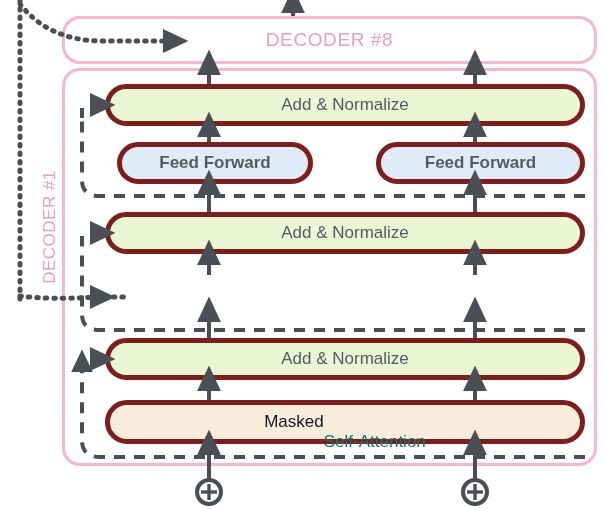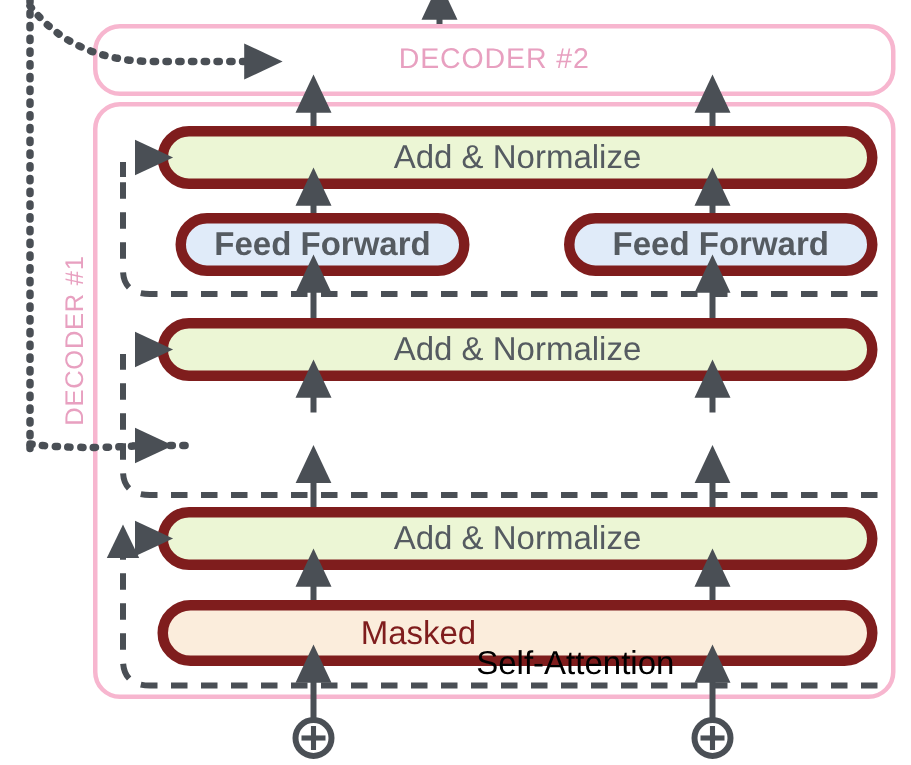--- a/index.html
+++ b/index.html
@@ -17,48 +17,48 @@
   .decoder2-label{position:absolute;left:62px;top:16px;width:535px;height:48px;
                   display:flex;align-items:center;justify-content:center;
                   color:#e8a0c0;font-size:19px;letter-spacing:.6px;font-weight:400;}
 
   .decoder1-label{position:absolute;left:-10px;top:215px;width:120px;height:24px;
                   transform:rotate(-90deg);transform-origin:center center;
                   display:flex;align-items:center;justify-content:center;
                   color:#e8a0c0;font-size:17px;letter-spacing:.5px;}
 
   
-  .node{position:absolute;box-sizing:border-box;border:7px solid #7f1d1d;
+  .node{position:absolute;box-sizing:border-box;border:5px solid #7f1d1d;
         border-radius:24px;display:flex;align-items:center;justify-content:center;
-        color:#555b61;font-size:22px;white-space:nowrap;}
+        color:#555b61;font-size:17px;white-space:nowrap;}
   .node.green{background:#ecf6d5;}
   .node.blue{background:#e0ebf9;font-weight:bold;}
   .node.peach{background:#fbeddc;}
 
   #an-top  {left:105px;top:84px; width:480px;height:42px;}
   #ff-left {left:117px;top:142px;width:196px;height:42px;}
   #ff-right{left:376px;top:142px;width:209px;height:42px;}
   #an-mid  {left:105px;top:212px;width:480px;height:42px;}
   #enc-dec {left:105px;top:275px;width:480px;height:44px;}
   #an-bot  {left:105px;top:338px;width:480px;height:42px;}
   #masked  {left:105px;top:400px;width:480px;height:44px;}
 
-  .masked-red{color:#7f1d1d;}
-  .masked-rest{color:#000000;margin-top:39px;}
+  .masked-red{color:#0f172a;}
+  .masked-rest{color:#0f766e;margin-top:39px;}
 
   svg#overlay{position:absolute;left:0;top:0;width:607px;height:510px;
               pointer-events:none;}
 </style>
 </head>
 <body>
 
 <div id="stage">
 
   <div id="decoder2-frame" class="decoder-frame"></div>
-  <div class="decoder2-label">DECODER #2</div>
+  <div class="decoder2-label">DECODER #8</div>
 
   <div id="decoder1-frame" class="decoder-frame"></div>
   <div class="decoder1-label">DECODER #1</div>
 
   <div id="an-top" class="node green">Add &amp; Normalize</div>
 
   <div id="ff-left" class="node blue">Feed Forward</div>
 
   <div id="ff-right" class="node blue">Feed Forward</div>
 

